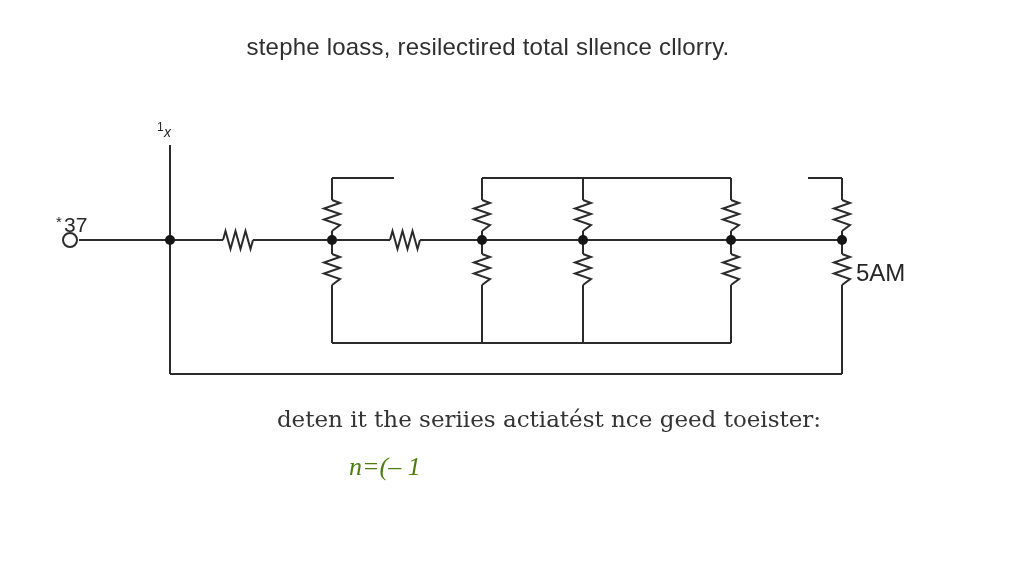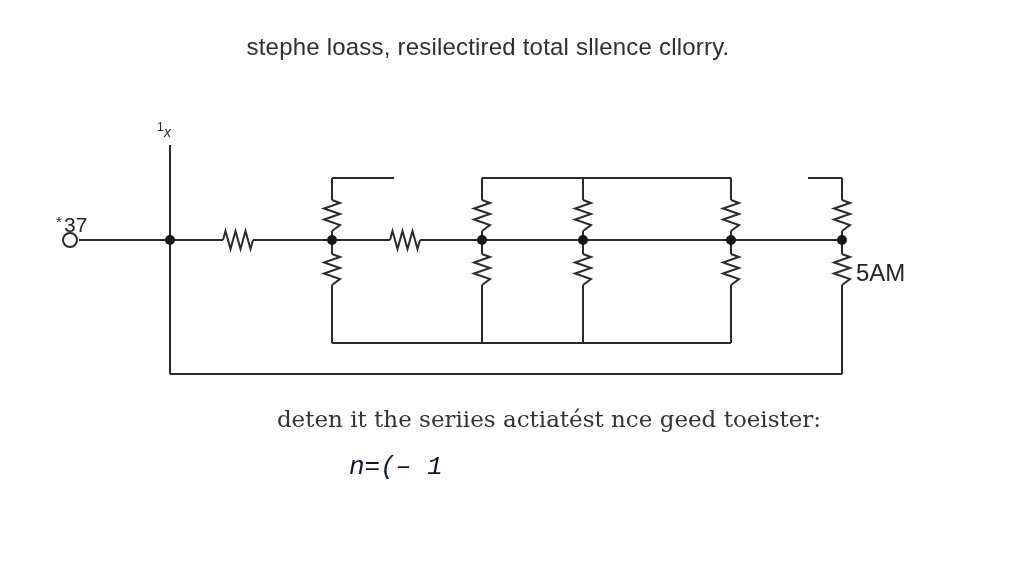--- a/index.html
+++ b/index.html
@@ -65,24 +65,24 @@
     transform: translateX(-50%);
     white-space: nowrap;
     font-family: "DejaVu Serif", "Liberation Serif", serif;
     font-size: 23px;
     color: #333333;
     margin-left: 37px;
   }
   .formula {
     position: absolute;
     white-space: nowrap;
-    font-family: Liberation Mono, monospace;
+    font-family: Liberation Serif, serif;
     font-style: italic;
     font-size: 26px;
-    color: #0f172a;
+    color: #4d7c0f;
   }
   .formula-left { top: 452px; left: 349px; }
   .formula-right { top: 450px; left: 536px; }
   .formula sup {
     font-size: 15px;
     vertical-align: super;
     line-height: 0;
   }
 </style>
 </head>

